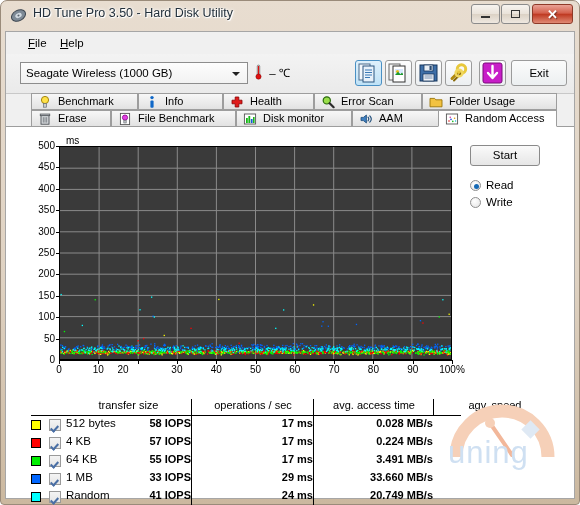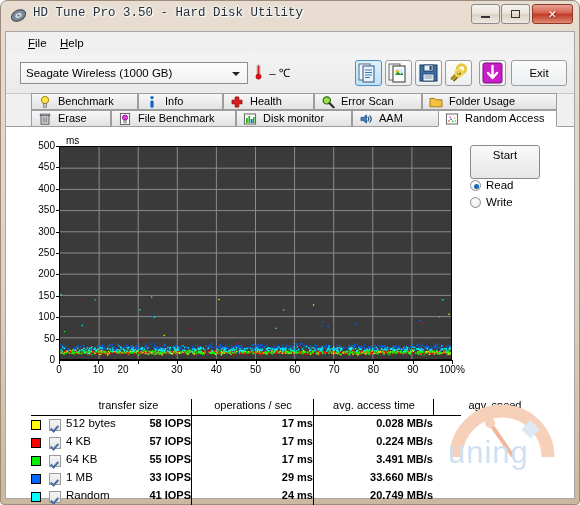--- a/index.html
+++ b/index.html
@@ -20,21 +20,20 @@
   #frame-inner{
     position:absolute;left:4px;top:30px;right:4px;bottom:5px;
     background:#f0f0f0;
     border:1px solid #a6a6a6;
     box-sizing:border-box;
   }
   
   #titlebar{
     position:absolute;left:0;top:0;width:578px;height:29px;
     box-sizing:border-box;
-    font-family:Liberation Mono, monospace;
   }
   #title-icon{
     position:absolute;left:9px;top:6px;width:17px;height:17px;
   }
   #title-text{
     position:absolute;left:32px;top:5px;
     font-size:12.5px;color:#22303c;
     text-shadow:0 0 3px #fff,0 0 5px #fff,1px 1px 0 #fff;
     white-space:nowrap;
   }
@@ -162,21 +161,21 @@
   }
   .ytick{position:absolute;left:25px;width:4px;height:1px;background:#000;}
   .xlab{
     position:absolute;top:229px;
     font-size:10px;color:#000;text-align:center;
   }
   .xtick{position:absolute;top:225px;width:1px;height:4px;background:#000;}
   #xaxis-line{position:absolute;left:28px;top:225px;width:393px;height:1px;background:#000;}
   
   #start-btn{
-    position:absolute;left:464px;top:18px;width:70px;height:34px;
+    position:absolute;left:464px;top:18px;width:70px;height:21px;
     box-sizing:border-box;
     border:1px solid #8a8a8a;border-radius:3px;
     background:linear-gradient(to bottom,#fafafa,#e6e6e6);
     font-size:11.5px;color:#000;text-align:center;line-height:19px;
     cursor:default;
   }
   .radio-row{
     position:absolute;left:464px;
     font-size:11.5px;color:#000;height:16px;line-height:16px;
     cursor:default;

